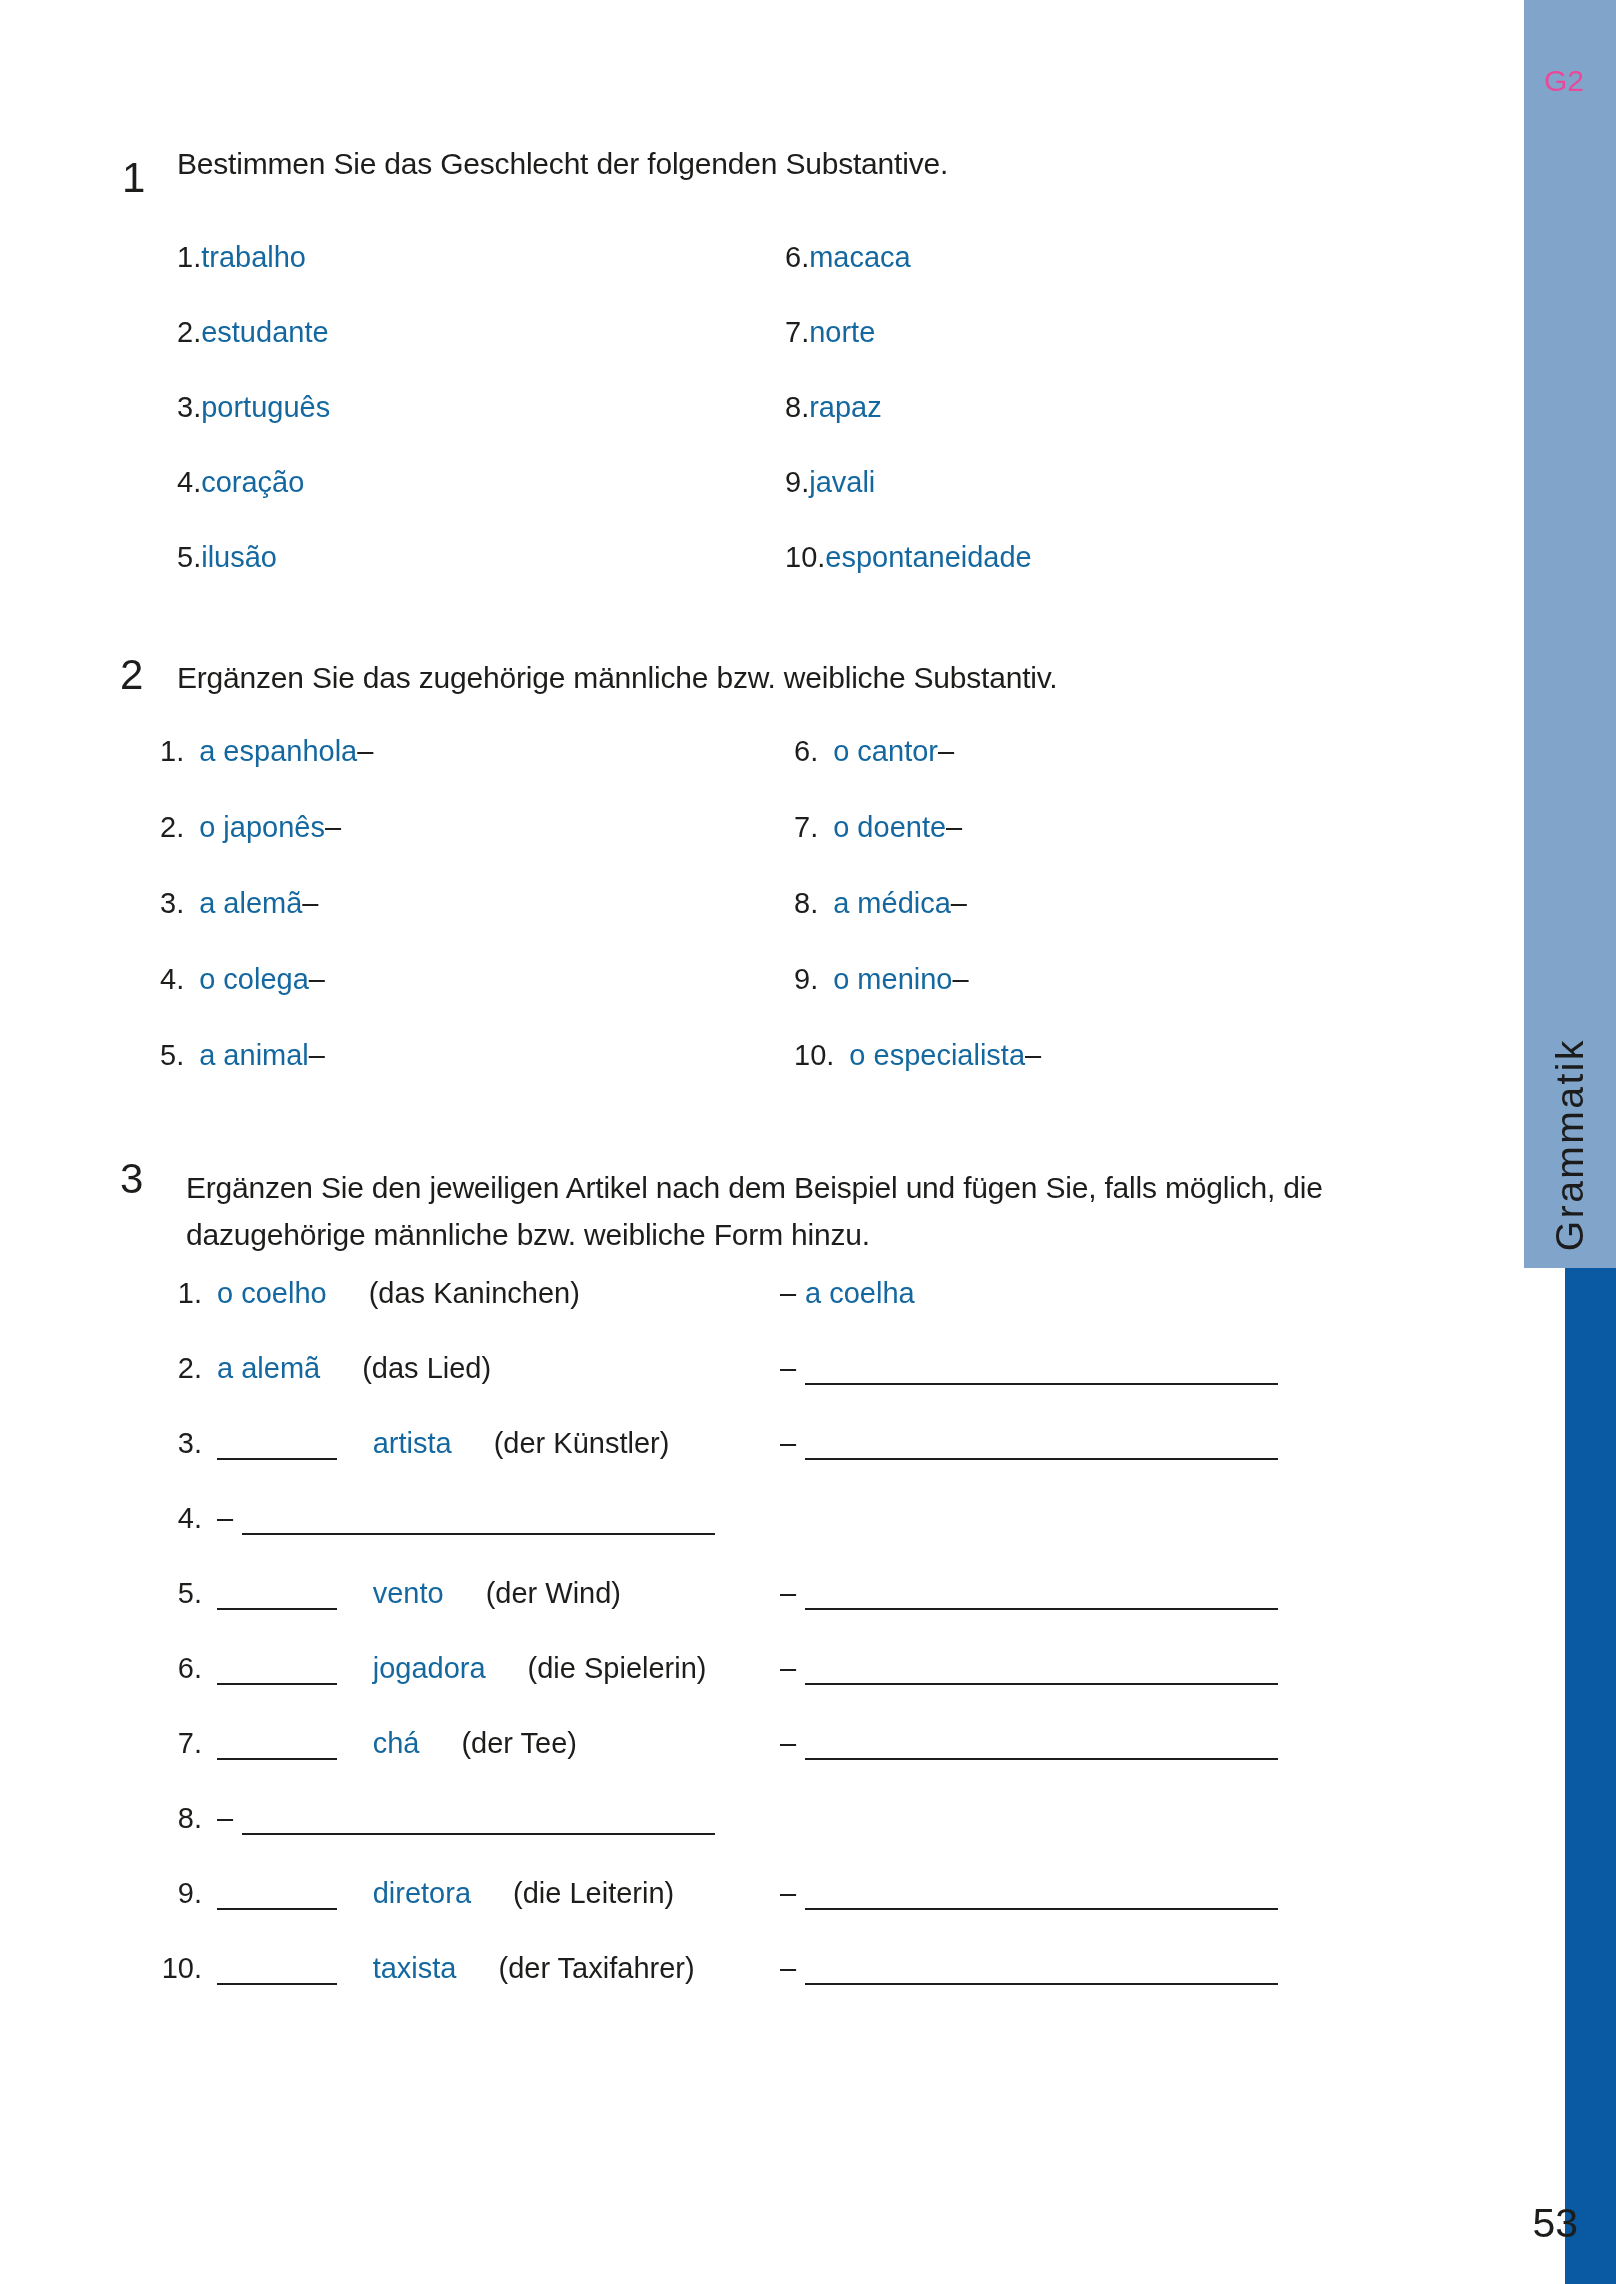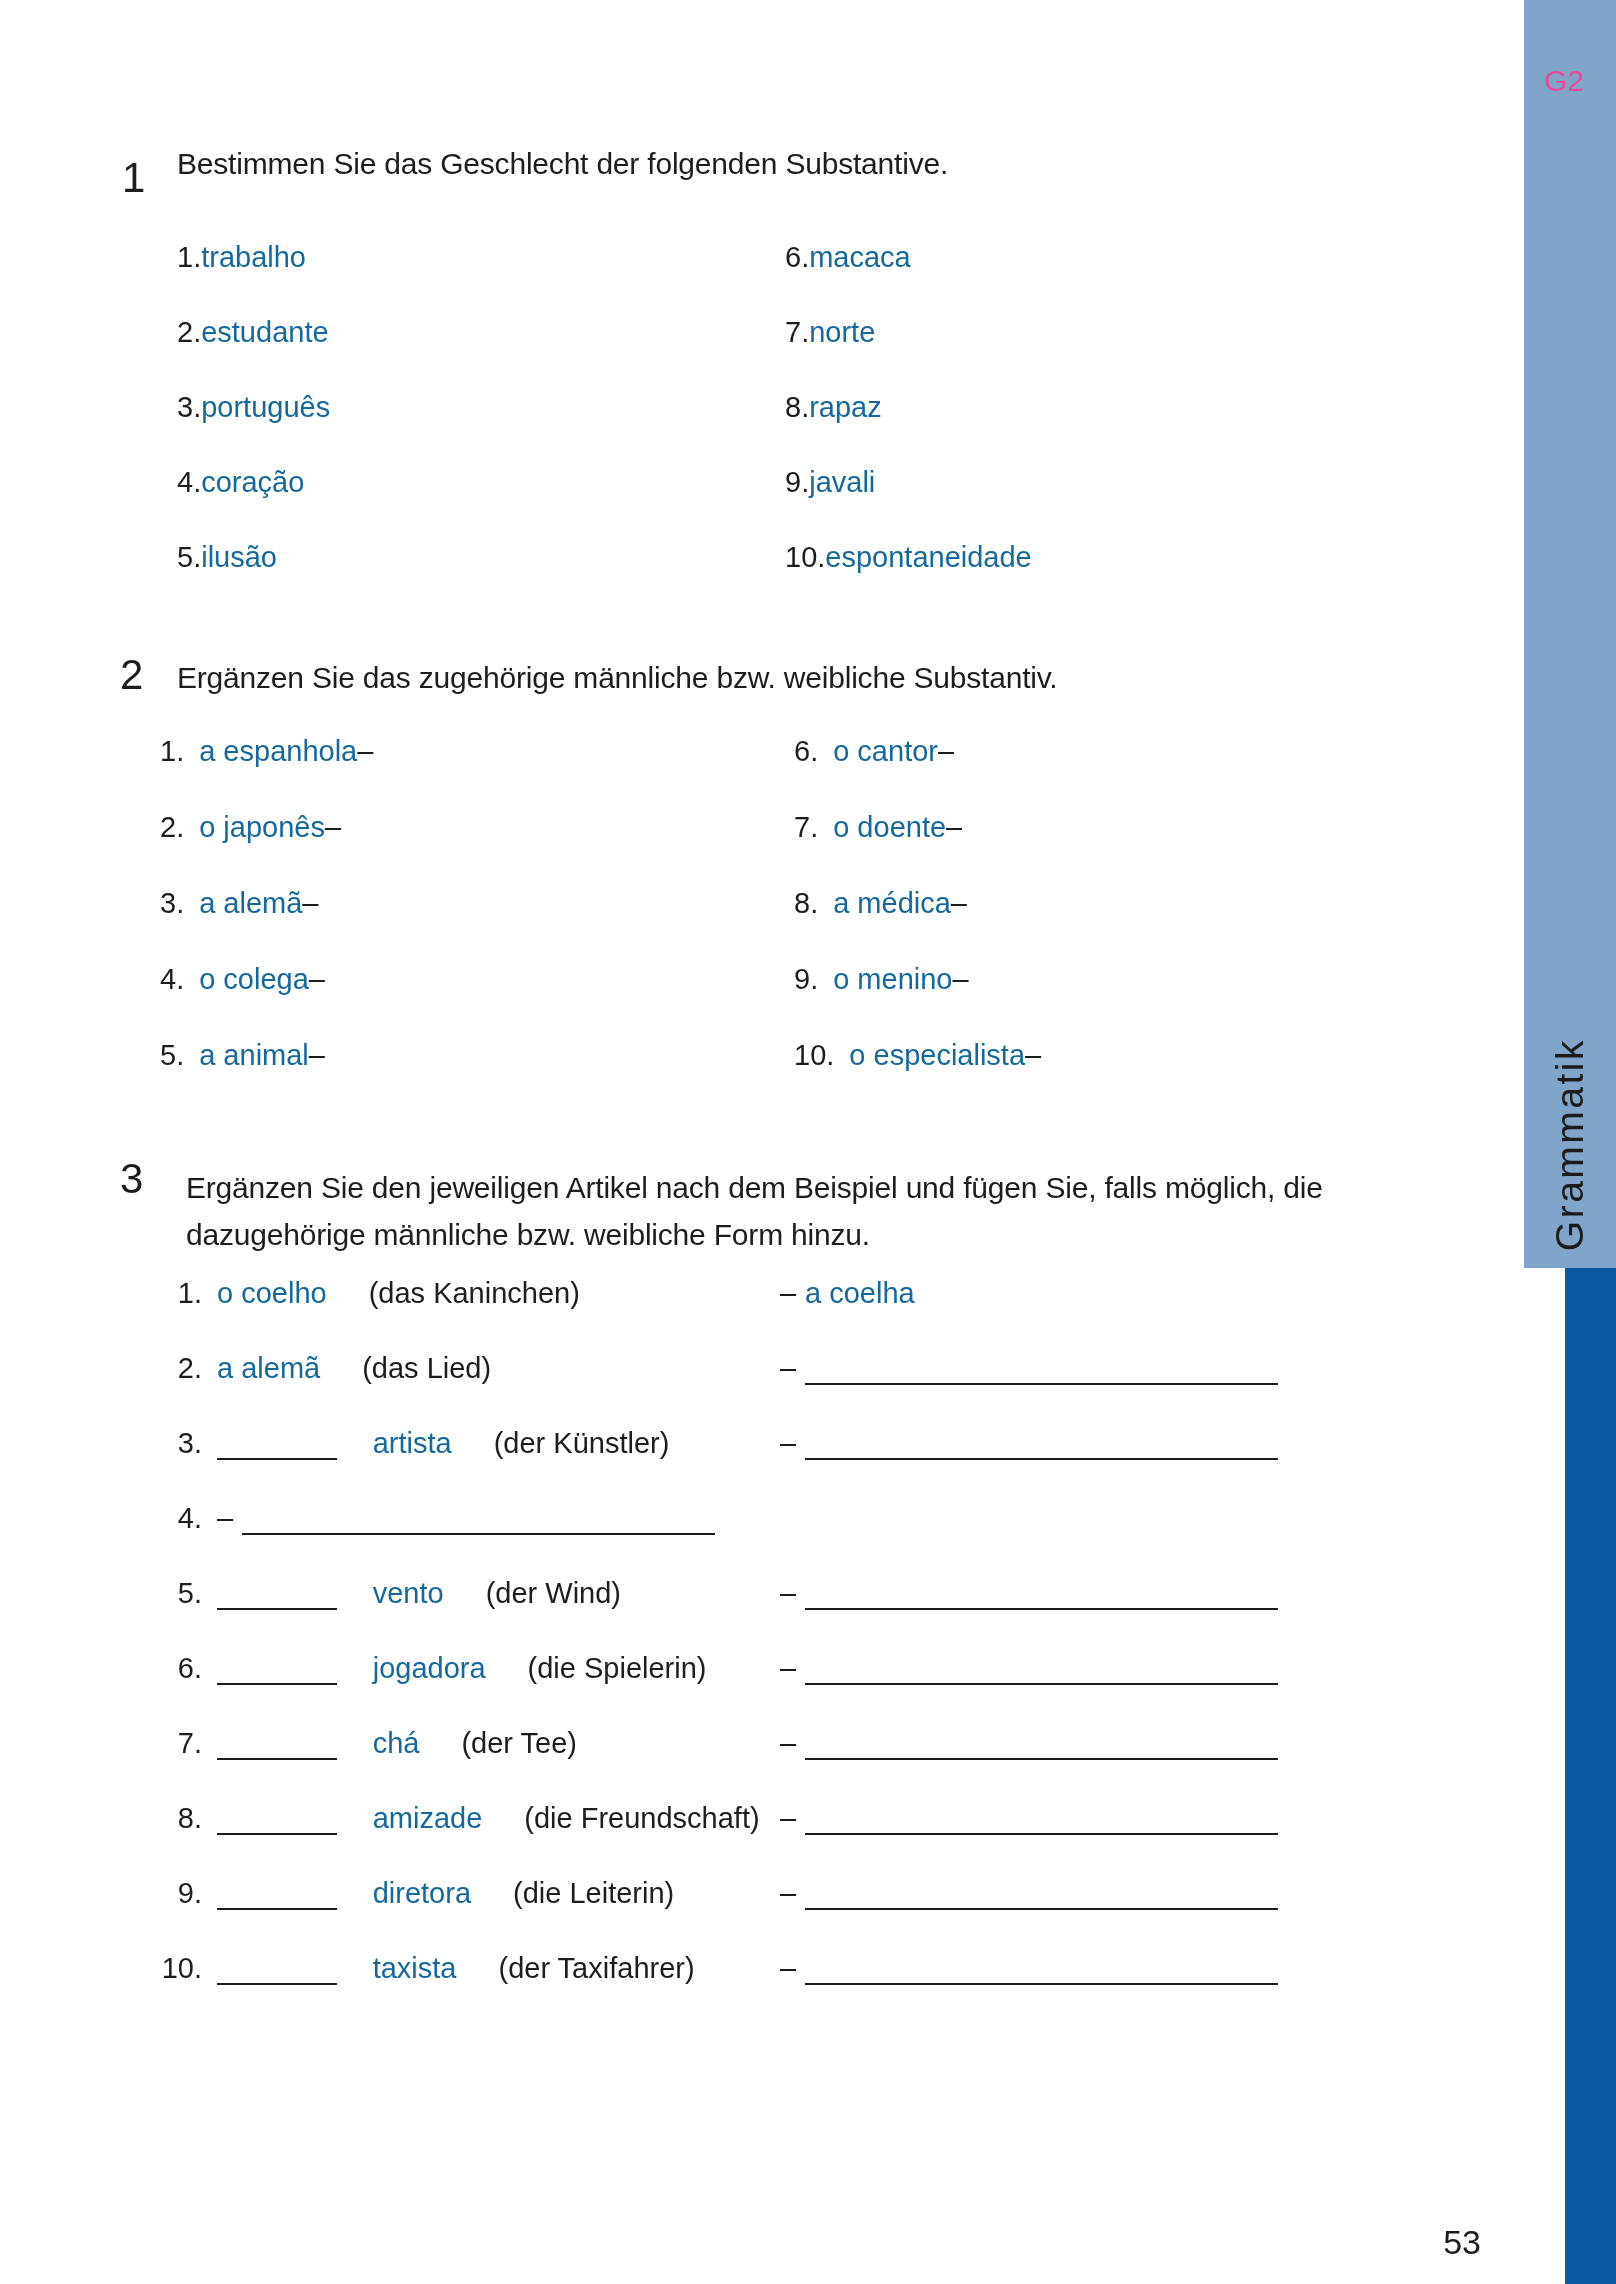--- a/index.html
+++ b/index.html
@@ -53,21 +53,21 @@
   
   #band-light { left:1524px; top:0; width:92px; height:1268px; background:#81a5ca; }
   #g2 { left:1520px; top:66px; width:88px; text-align:center; font-size:30px; line-height:30px; color:#ec4899; }
   #grammatik {
     left:1524px; top:1032px; width:92px; height:226px;
     display:flex; align-items:center; justify-content:center;
     font-size:39px; letter-spacing:2.5px; color:#1c1c1c;
   }
   #grammatik span { writing-mode:vertical-rl; transform:rotate(180deg); }
   #band-dark { left:1565px; top:1268px; width:52px; height:1016px; background:#0959a3; }
-  #page-num { left:1397px; top:2205px; width:84px; text-align:right; font-size:34px; line-height:37px; color:#1d1d1b;margin-top:19px; }
+  #page-num { left:1494px; top:2205px; width:84px; text-align:right; font-size:41px; line-height:37px; color:#1d1d1b; }
 </style>
 </head>
 <body>
 
 <div class="page">
 
   <div class="abs" id="band-light"></div>
   <div class="abs" id="g2">G2</div>
   <div class="abs" id="grammatik">
     <span>Grammatik</span>
@@ -268,25 +268,20 @@
       <span class="content">
         <span class="blank pre-blank"></span>
         <span class="word blue">chá</span>
         <span class="de">(der Tee)</span>
       </span>
       <span class="dash">–</span>
       <span class="blank post-blank"></span>
     </div>
     <div class="row">
       <span class="num">8.</span>
-      <span class="content">
-        <span class="blank pre-blank"></span>
-        <span class="word blue">amizade</span>
-        <span class="de">(die Freundschaft)</span>
-      </span>
       <span class="dash">–</span>
       <span class="blank post-blank"></span>
     </div>
     <div class="row">
       <span class="num">9.</span>
       <span class="content">
         <span class="blank pre-blank"></span>
         <span class="word blue">diretora</span>
         <span class="de">(die Leiterin)</span>
       </span>

